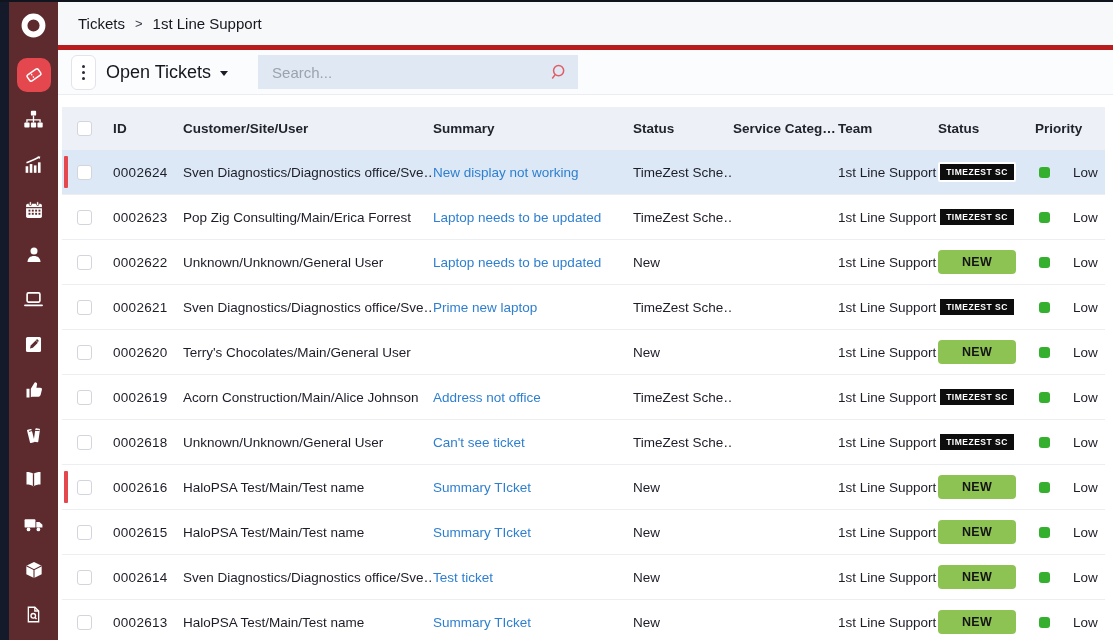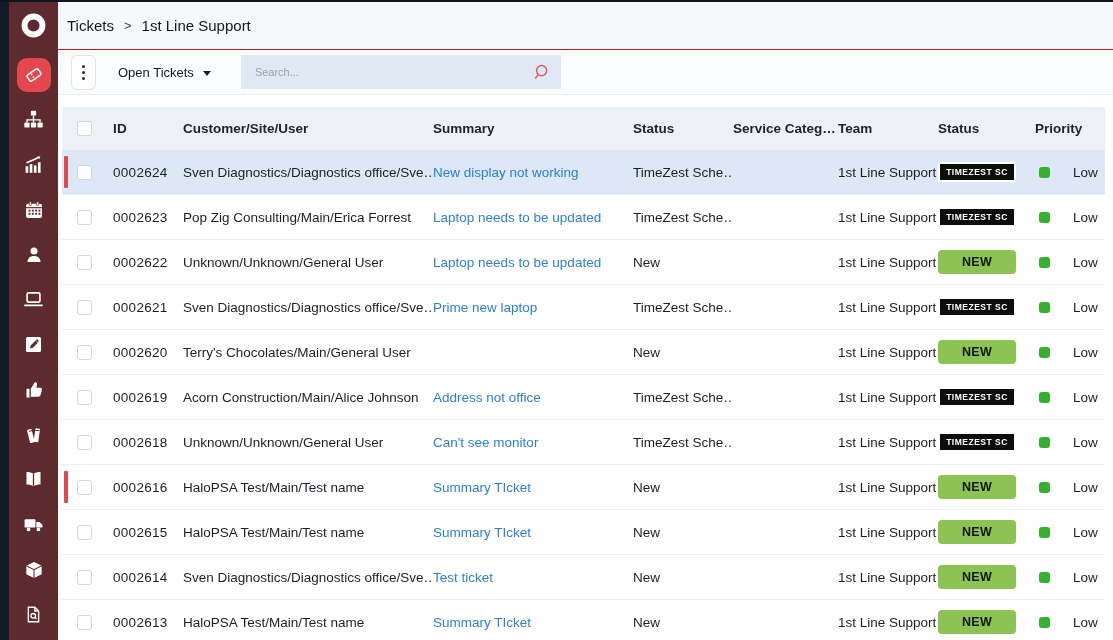--- a/index.html
+++ b/index.html
@@ -9,35 +9,35 @@
   
   .edge-strip{width:9px;background:#141a29;flex-shrink:0;}
   .sidebar{width:49px;background:#5d2b2d;flex-shrink:0;display:flex;flex-direction:column;align-items:center;}
   .logo-slot{height:50px;display:flex;align-items:center;justify-content:center;width:100%;cursor:pointer;}
   .nav-item{height:45px;width:100%;display:flex;align-items:center;justify-content:center;cursor:pointer;}
   .icon-wrap{width:34px;height:34px;display:flex;align-items:center;justify-content:center;border-radius:10px;}
   .nav-item.active .icon-wrap{background:#e4484e;}
   .nav-item svg{display:block;}
   
   .main{flex:1;display:flex;flex-direction:column;min-width:0;background:#fff;}
-  .breadcrumb-bar{height:48px;background:#f7f8fa;border-bottom:1px solid #b91c1c;display:flex;align-items:center;
-    padding-left:9px;gap:10px;font-size:15px;color:#16161e;flex-shrink:0;}
+  .breadcrumb-bar{height:48px;background:#f7f8fa;border-bottom:5px solid #b91c1c;display:flex;align-items:center;
+    padding-left:20px;gap:10px;font-size:15px;color:#16161e;flex-shrink:0;}
   .breadcrumb-bar .sep{color:#3c3c46;font-size:13px;}
   .crumb-link{cursor:pointer;}
   .toolbar{height:45px;background:#fbfcfe;border-bottom:1px solid #ecedf2;display:flex;align-items:center;
     padding-left:13px;flex-shrink:0;}
   .kebab{width:25px;height:35px;background:#fff;border:1px solid #e3e4ea;border-radius:6px;display:flex;
     flex-direction:column;align-items:center;justify-content:center;gap:3px;cursor:pointer;padding:0;}
   .kebab .dot{width:3px;height:3px;border-radius:50%;background:#2b2b36;}
-  .view-selector{margin-left:22px;display:flex;align-items:center;gap:9px;font-size:13px;color:#16161e;cursor:pointer;}
+  .view-selector{margin-left:10px;display:flex;align-items:center;gap:9px;font-size:18px;color:#16161e;cursor:pointer;}
   .caret{width:0;height:0;border-left:4.5px solid transparent;border-right:4.5px solid transparent;
     border-top:5.5px solid #1c1c28;margin-top:2px;}
   .searchbox{margin-left:30px;width:320px;height:34px;background:#dfe8f3;display:flex;align-items:center;}
   .searchbox input{flex:1;min-width:0;background:transparent;border:none;outline:none;padding:0 0 0 14px;
-    font-size:11px;color:#333;font-family:"Liberation Sans","DejaVu Sans",sans-serif;}
+    font-size:15px;color:#333;font-family:"Liberation Sans","DejaVu Sans",sans-serif;}
   .searchbox input::placeholder{color:#9aa3ae;}
   .mag-btn{margin-right:11px;display:flex;align-items:center;cursor:pointer;}
   
   .table{margin:12px 8px 0 4px;flex:1;overflow:hidden;}
   .thead{height:43px;background:#edf1f7;display:flex;align-items:center;font-size:13.5px;color:#23232e;font-weight:700;}
   .trow{height:45px;background:#fff;display:flex;align-items:center;position:relative;
     border-bottom:1px solid #eceef2;font-size:13.5px;color:#1d1d28;cursor:pointer;}
   .trow.selected{background:#dce8f6;}
   .redbar{display:none;position:absolute;left:2px;top:6px;bottom:6px;width:4px;background:#e4484e;border-radius:1px;}
   .trow.flagged .redbar{display:block;}
@@ -370,21 +370,21 @@
       <span class="pri-label">Low</span>
     </div>
   </div>
           <div class="trow">
 
     <div class="col c-check">
               <span class="checkbox"></span>
             </div>
     <div class="col c-id">0002618</div>
     <div class="col c-cust">Unknown/Unknown/General User</div>
-    <div class="col c-sum"><a class="link">Can't see monitor</a></div>
+    <div class="col c-sum"><a class="link">Can't see ticket</a></div>
     <div class="col c-st1">TimeZest Sche…</div>
     <div class="col c-svc"></div>
     <div class="col c-team">1st Line Support</div>
     <div class="col c-st2">
               <span class="badge timezest">TIMEZEST SC</span>
             </div>
     <div class="col c-pri">
       <span class="pri-dot"></span>
       <span class="pri-label">Low</span>
     </div>

